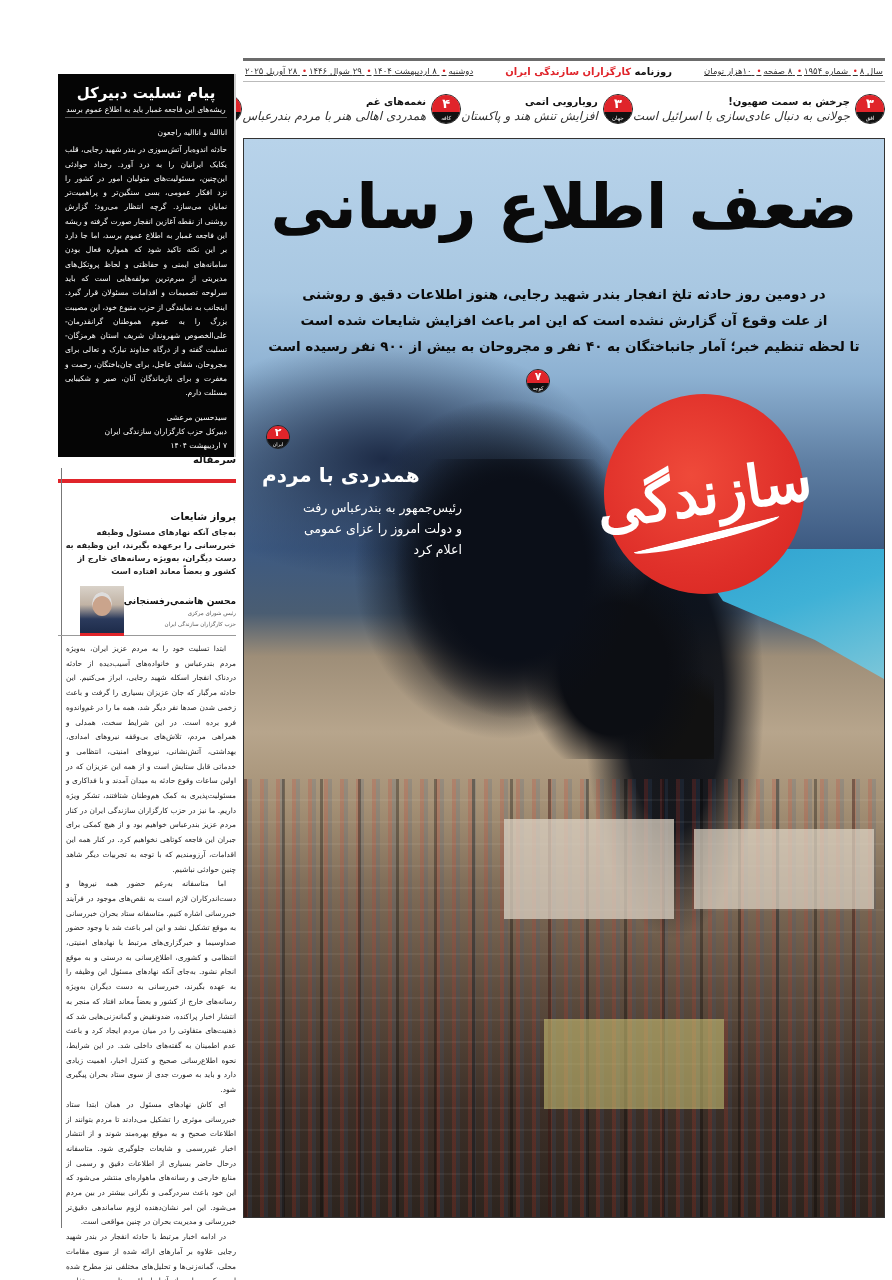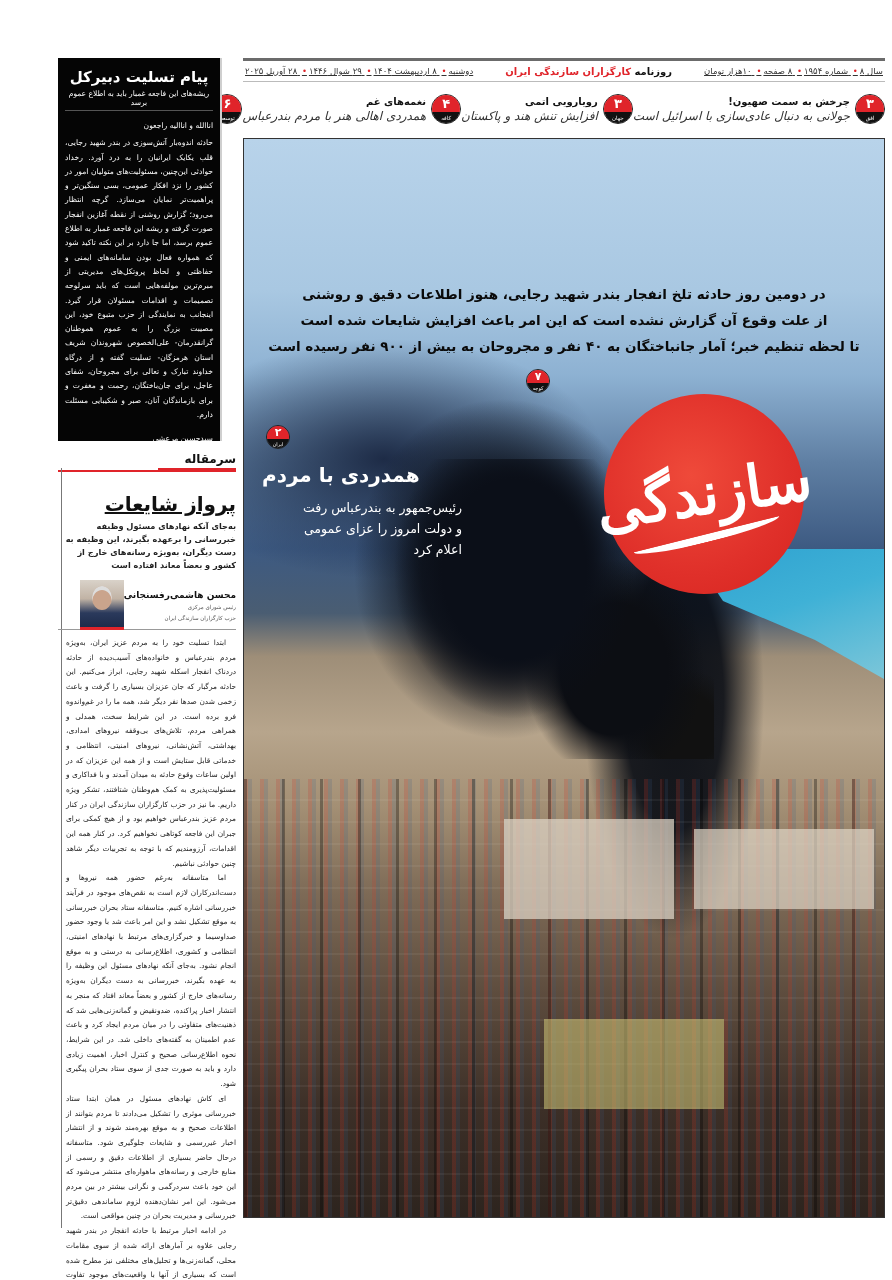--- a/index.html
+++ b/index.html
@@ -29,39 +29,39 @@
     width: 30px; height: 30px; border-radius: 50%; overflow: hidden; flex: none;
     display: flex; flex-direction: column; border: 1px solid #222;
   }
   .badge .num { background: #e0242a; color: #fff; font-weight: bold; font-size: 13px; height: 17px; line-height: 17px; text-align: center; }
   .badge .sec { background: #111; color: #fff; font-size: 5.5px; flex: 1; text-align: center; line-height: 12px; }
   .teaser .t-title { font-weight: bold; font-size: 10px; color: #111; white-space: nowrap; }
   .teaser .t-sub { font-size: 12px; color: #333; white-space: nowrap; margin-top: 2px; font-style: italic; }
 
   
   #condolence {
-    position: absolute; left: 58px; top: 58px; width: 164px; height: 383px;
+    position: absolute; left: 58px; top: 74px; width: 178px; height: 383px;
     background: #050505; color: #fff; padding: 6px 7px; direction: rtl; text-align: right;
     border-right: 2px solid #cfcfcf;
   }
   #condolence h2 { font-size: 15px; text-align: center; font-weight: bold; margin-top: 4px; }
   #condolence .sub { font-size: 7.5px; text-align: center; margin-top: 3px; padding-bottom: 3px; border-bottom: 1px solid #555; }
   #condolence p { font-size: 7.6px; line-height: 14.3px; text-align: justify; text-align-last: right; }
   #condolence .greet { margin-top: 8px; margin-bottom: 3px; }
   #condolence .sig { margin-top: 10px; font-size: 7.6px; line-height: 14px; }
 
   
   #editorial {
     position: absolute; left: 58px; top: 448px; width: 178px; height: 780px;
     direction: rtl; text-align: right;
   }
-  #editorial .kicker { font-size: 12px; font-weight: bold; border-bottom: 4px solid #e0242a; padding-bottom: 2px; width: 100%; display: inline-block; }
+  #editorial .kicker { font-size: 10px; font-weight: bold; border-bottom: 4px solid #e0242a; padding-bottom: 14px; width: 100%; display: inline-block; }
   #editorial .kicker-line { position: absolute; top: 18px; left: 0; width: 100px; height: 4px; background: #fff; }
   #editorial .border-box { position: absolute; left: 3px; top: 20px; width: 1px; height: 760px; background: #777; }
-  #editorial h3 { font-size: 20px; font-weight: bold; margin-top: 20px; text-decoration: underline; }
+  #editorial h3 { font-size: 10px; font-weight: bold; margin-top: 28px; }
   #editorial .lead { font-size: 8.2px; font-weight: bold; line-height: 13px; margin-top: 4px; color: #222; }
   #editorial .author { position: relative; height: 50px; margin-top: 8px; border-bottom: 1px solid #999; text-align: right; }
   #editorial .author .name { font-size: 9px; font-weight: bold; padding-left: 60px; padding-top: 10px; }
   #editorial .author .role { font-size: 5.5px; color: #555; line-height: 8px; margin-top: 3px; }
   #editorial .author .photo {
     position: absolute; left: 22px; top: 0; width: 44px; height: 50px;
     background: linear-gradient(180deg, #d9d2c9 0%, #c1b3a5 40%, #2b3a5c 70%, #1d2b4a 100%);
     border-bottom: 3px solid #e0242a;
   }
   #editorial .author .photo::before {
@@ -241,20 +241,21 @@
 </div>
 
 <div id="hero">
   <div class="sea"></div>
   <div class="grid"></div>
   <div class="lot1"></div>
   <div class="lot2"></div>
   <div class="lot3"></div>
   <div class="smoke"></div>
 
+  <div class="headline">ضعف اطلاع رسانی</div>
   <div class="deck">
     <div>در دومین روز حادثه تلخ انفجار بندر شهید رجایی، هنوز اطلاعات دقیق و روشنی</div>
     <div>از علت وقوع آن گزارش نشده است که این امر باعث افزایش شایعات شده است</div>
     <div>تا لحظه تنظیم خبر؛ آمار جانباختگان به ۴۰ نفر و مجروحان به بیش از ۹۰۰ نفر رسیده است</div>
   </div>
 
   <div class="badge badge-7">
     <div class="num">۷</div>
     <div class="sec">کوچه</div>
   </div>

